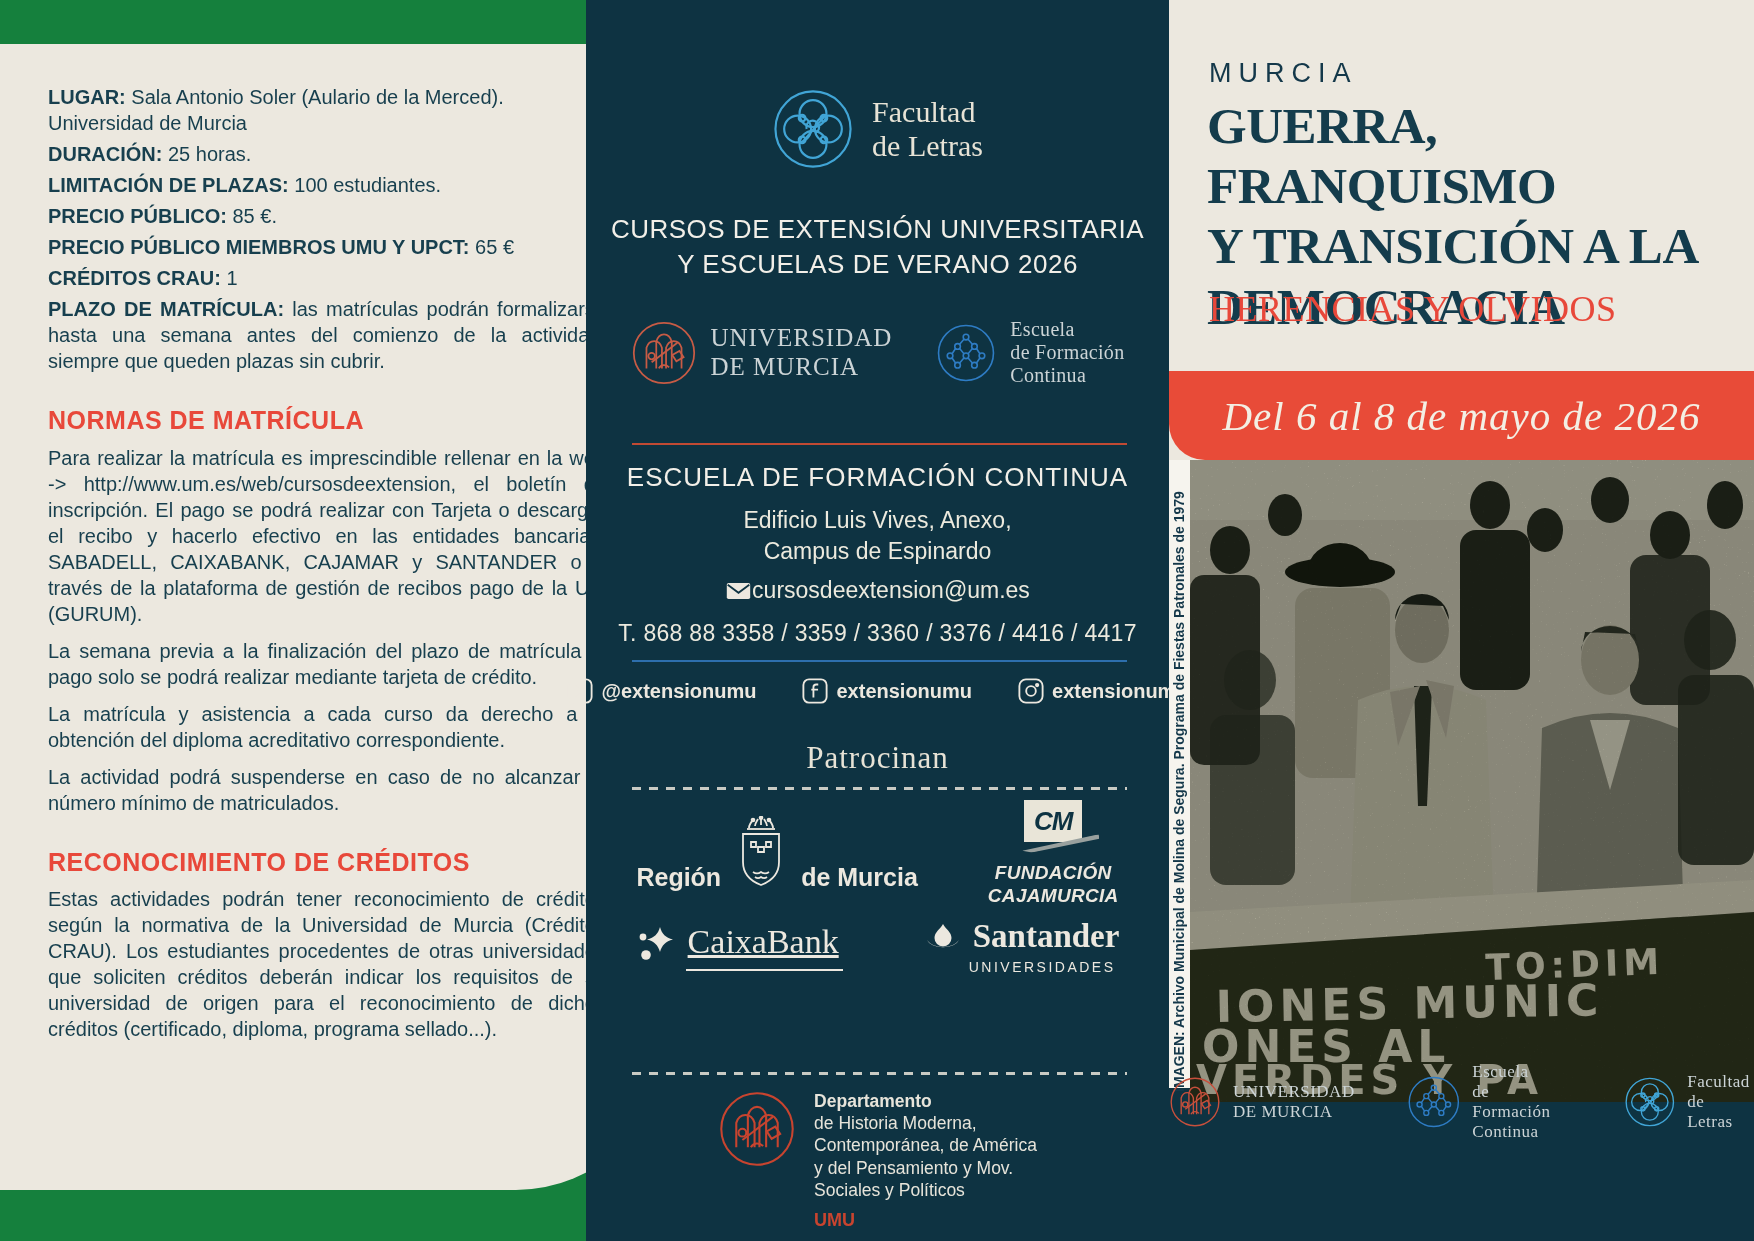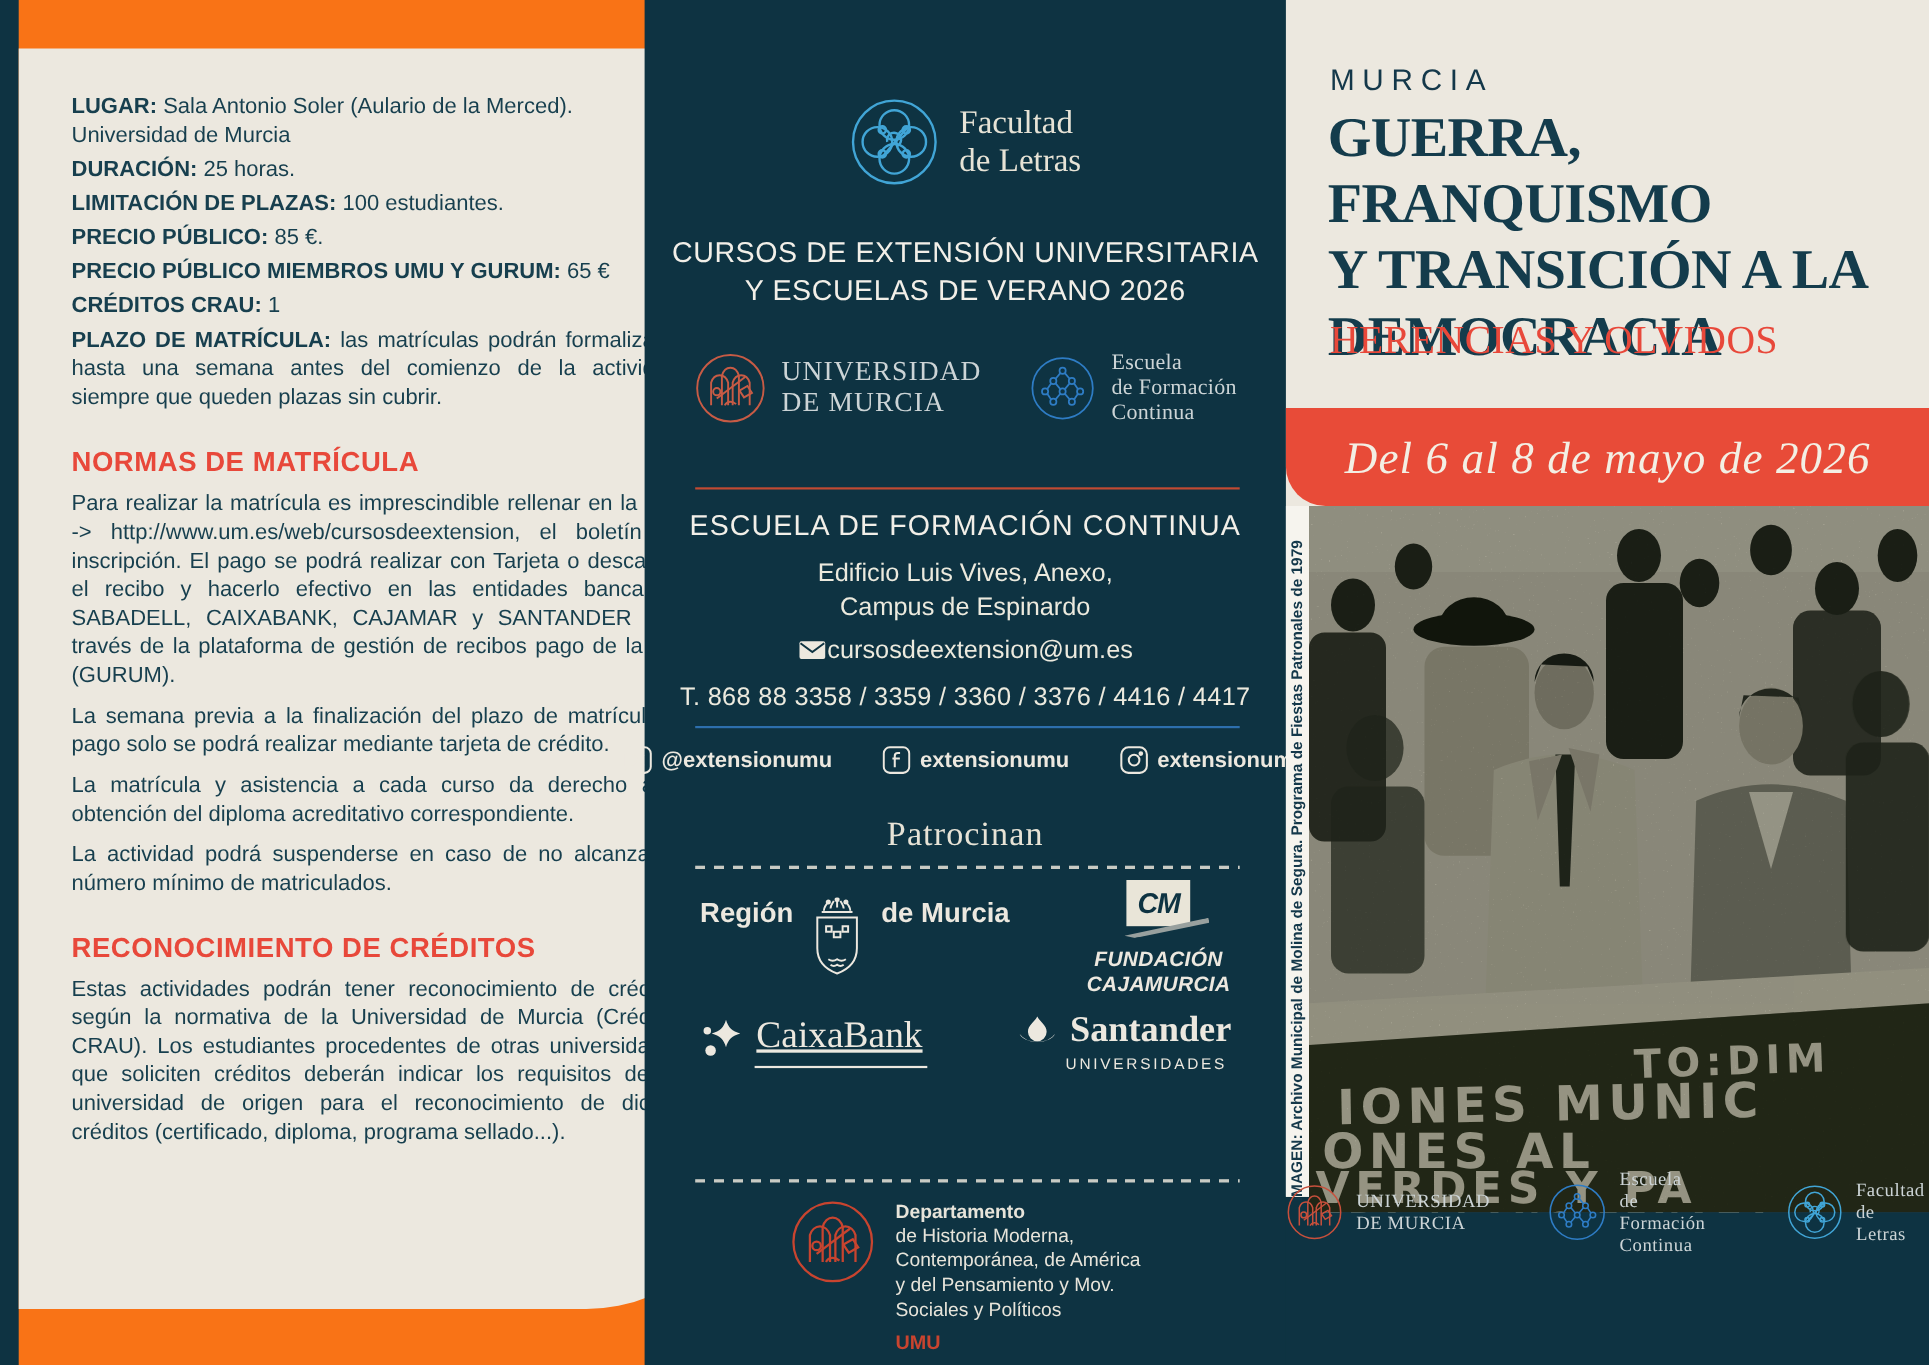--- a/index.html
+++ b/index.html
@@ -1,19 +1,19 @@
 <!DOCTYPE html>
 <html><head>
 <meta charset="utf-8">
 <style>
   html,body{margin:0;padding:0;background:#0e3342;}
   .page{position:relative;width:1754px;height:1241px;background:#0e3342;overflow:hidden;
         font-family:"Liberation Sans",sans-serif;}
   
-  .panel-left{position:absolute;left:17px;top:0;width:666px;height:1241px;background:#f97316;}
+  .panel-left{position:absolute;left:0;top:0;width:666px;height:1241px;background:#15803d;}
   .cream-block{position:absolute;left:0;top:44px;right:0;bottom:51px;background:#ece8df;
                border-bottom-right-radius:150px;overflow:hidden;}
   .cream-inner{padding:40px 60px 0 48px;color:#173f4e;font-size:20px;line-height:1.3;}
   .info p{margin:0 0 5px 0;}
   .info p.just{text-align:justify;}
   .info strong{font-weight:700;}
   .red-heading{color:#e8483a;font-weight:700;font-size:25px;letter-spacing:.5px;margin:30px 0 8px 0;}
   .para{margin:0 0 11px 0;text-align:justify;}
   
   .panel-mid{position:absolute;left:586px;top:0;width:583px;height:1241px;background:#0e3342;color:#ece8df;}
@@ -38,21 +38,21 @@
   .social-item{display:flex;align-items:center;gap:8px;font-size:20px;font-weight:700;color:#ece8df;}
   .serif-head{font-family:"Liberation Serif",serif;font-size:31px;color:#e7e3d6;letter-spacing:1px;}
   .patrocinan{top:740px;}
   .dash{position:absolute;left:46px;right:42px;height:3px;
         background:repeating-linear-gradient(90deg,rgba(233,229,218,.85) 0 9px,transparent 9px 17px);}
   .dash1{top:787px;}
   .dash2{top:1072px;}
   .sponsor-row{position:absolute;left:0;right:0;display:flex;justify-content:center;align-items:center;}
   .row1{top:800px;gap:70px;}
   .row2{top:918px;gap:80px;}
-  .region-group{display:flex;align-items:flex-start;gap:10px;color:#ece8df;}
+  .region-group{display:flex;align-items:flex-end;gap:10px;color:#ece8df;}
   .region-group .rg-label{font-size:25px;font-weight:700;}
   .cm-group{display:flex;flex-direction:column;align-items:center;color:#ece8df;}
   .cm-block{width:58px;height:42px;background:#e9e5d8;color:#0e3342;display:flex;align-items:center;justify-content:center;
             font-weight:700;font-style:italic;font-size:26px;letter-spacing:-1px;}
   .cm-swoosh{width:78px;height:10px;background:#98a09e;transform:rotate(-7deg) translate(8px,-2px);
              clip-path:polygon(0 70%,100% 0,100% 45%,12% 100%);}
   .cm-lines{margin-top:10px;font-size:19px;font-weight:700;font-style:italic;line-height:1.2;text-align:center;letter-spacing:.3px;}
   .caixa-group{display:flex;align-items:flex-start;gap:10px;color:#ece8df;}
   .caixa-word{font-family:"Liberation Serif",serif;font-size:34px;border-bottom:2px solid #ece8df;padding:0 4px 8px 2px;text-decoration:underline;}
   .sant-group{display:flex;flex-direction:column;color:#ece8df;}
@@ -186,21 +186,21 @@
 <div class="page">
 
   <div class="panel-left">
     <div class="cream-block">
       <div class="cream-inner">
         <div class="info">
           <p><strong>LUGAR:</strong><span> Sala Antonio Soler (Aulario de la Merced). Universidad de Murcia</span></p>
           <p><strong>DURACIÓN:</strong><span> 25 horas.</span></p>
           <p><strong>LIMITACIÓN DE PLAZAS:</strong><span> 100 estudiantes.</span></p>
           <p><strong>PRECIO PÚBLICO:</strong><span> 85 €.</span></p>
-          <p><strong>PRECIO PÚBLICO MIEMBROS UMU Y GURUM:</strong><span> 65 €</span></p>
+          <p><strong>PRECIO PÚBLICO MIEMBROS UMU Y UPCT:</strong><span> 65 €</span></p>
           <p><strong>CRÉDITOS CRAU:</strong><span> 1</span></p>
           <p class="just"><strong>PLAZO DE MATRÍCULA:</strong><span> las matrículas podrán formalizarse hasta una semana antes del comienzo de la actividad, siempre que queden plazas sin cubrir.</span></p>
         </div>
 
         <div>
           <div class="red-heading">NORMAS DE MATRÍCULA</div>
           <p class="para">Para realizar la matrícula es imprescindible rellenar en la web -&gt; http://www.um.es/web/cursosdeextension, el boletín de inscripción. El pago se podrá realizar con Tarjeta o descargar el recibo y hacerlo efectivo en las entidades bancarias: SABADELL, CAIXABANK, CAJAMAR y SANTANDER o a través de la plataforma de gestión de recibos pago de la UM (GURUM).</p>
           <p class="para">La semana previa a la finalización del plazo de matrícula el pago solo se podrá realizar mediante tarjeta de crédito.</p>
           <p class="para">La matrícula y asistencia a cada curso da derecho a la obtención del diploma acreditativo correspondiente.</p>
           <p class="para">La actividad podrá suspenderse en caso de no alcanzar el número mínimo de matriculados.</p>

